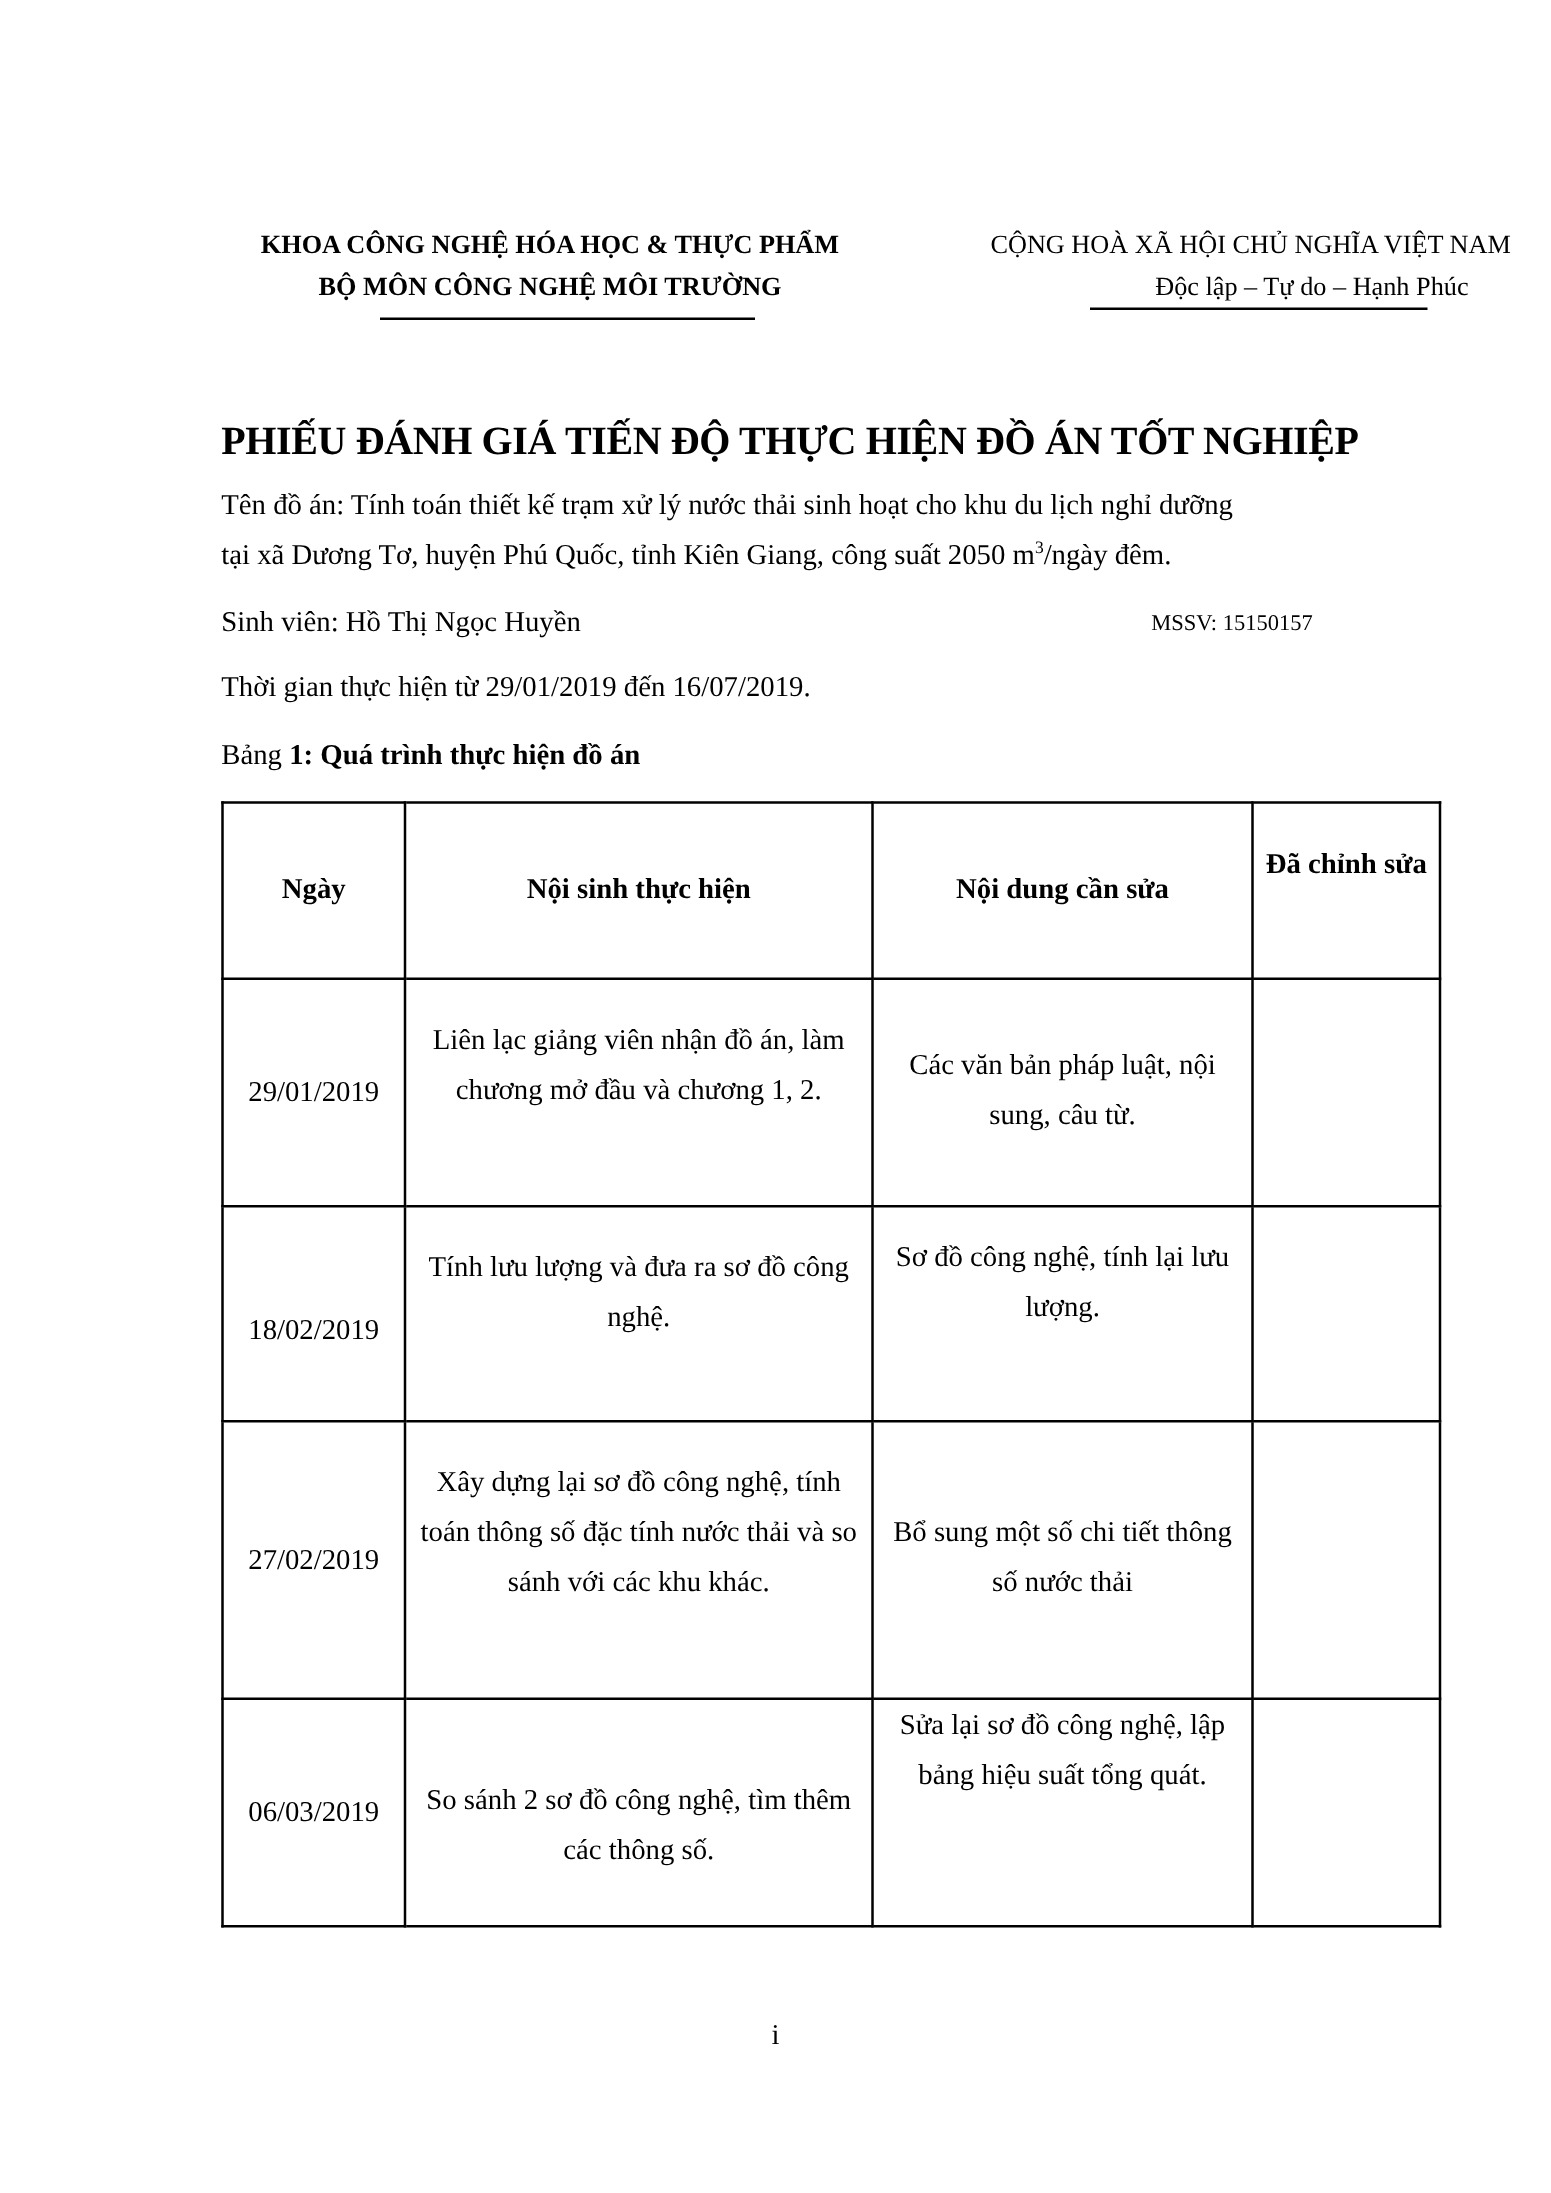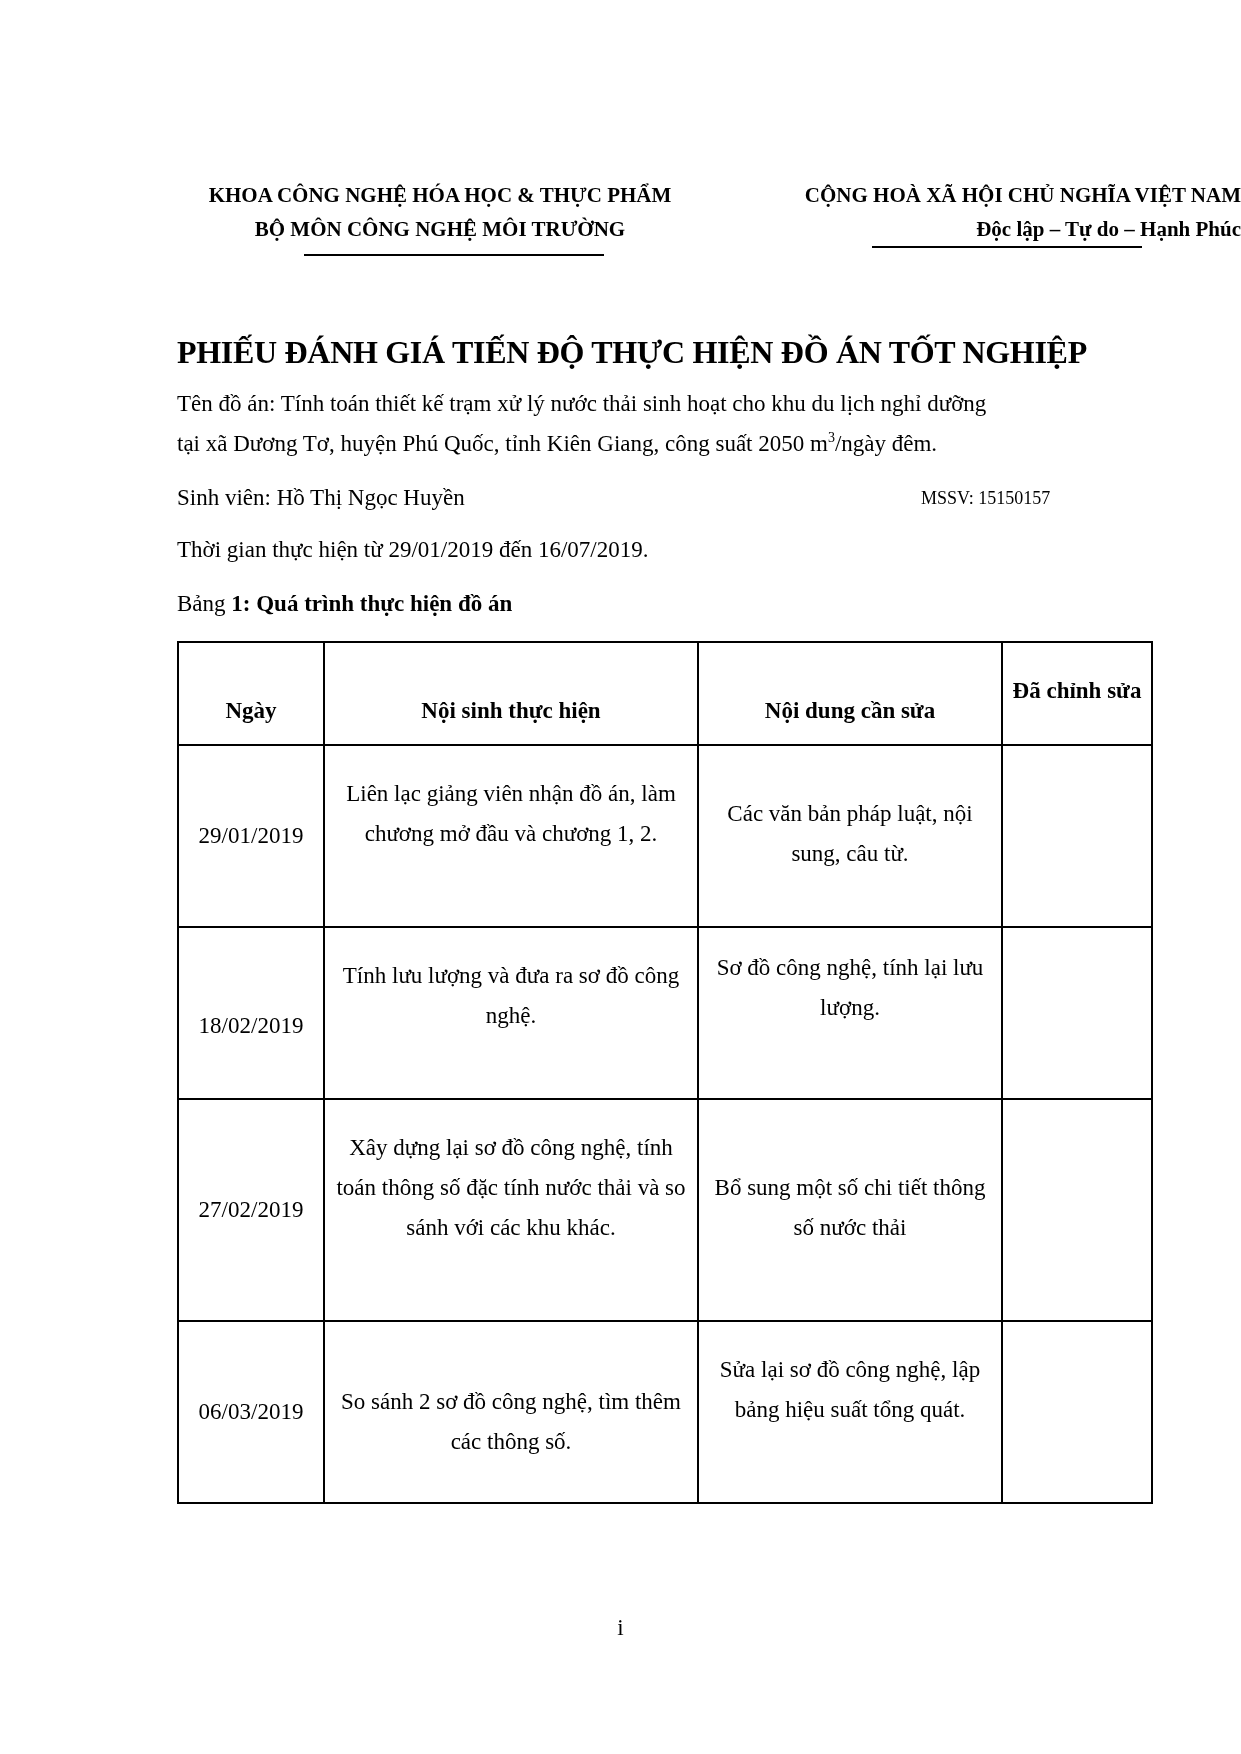--- a/index.html
+++ b/index.html
@@ -7,22 +7,22 @@
     width: 1241px; height: 1754px; position: relative; overflow: hidden;
     font-family: "Liberation Serif", "DejaVu Serif", serif; color: #000;
   }
   .abs { position: absolute; }
   .hdr-left {
     left: 160px; top: 178px; width: 560px; text-align: center;
     font-weight: bold; font-size: 21px; line-height: 34px;
   }
   .hdr-left .rule { width: 300px; height: 2px; background: #000; margin: 8px auto 0; position: relative; left: 14px; }
   .hdr-right {
-    left: 760px; top: 178px; width: 481px; text-align: right;
-    font-weight: bold; font-size: 21px; line-height: 34px; white-space: nowrap;
+    left: 760px; top: 178px; width: 481px; text-align: center;
+    font-weight: normal; font-size: 21px; line-height: 34px; white-space: nowrap;
   }
   .hdr-right .motto { padding-left: 98px; }
   .hdr-right .rule2 { width: 270px; height: 2px; background: #000; margin-left: 112px; }
   .title {
     left: 177px; top: 334px; font-weight: bold; font-size: 32px; letter-spacing: -0.3px; white-space: nowrap;
   }
   .para { left: 177px; font-size: 23px; line-height: 40px; white-space: nowrap; }
   .p1 { top: 384px; }
   .p2 { top: 424px; }
   .p3 { top: 478px; }
@@ -73,21 +73,21 @@
 <div class="abs para p5"><span>Bảng </span><b>1: Quá trình thực hiện đồ án</b></div>
 
 <table class="progress">
   <colgroup>
     <col style="width:146px">
     <col style="width:374px">
     <col style="width:304px">
     <col style="width:150px">
   </colgroup>
   <thead>
-    <tr style="height:103px">
+    <tr style="height:141px">
       <th>Ngày</th>
       <th>Nội sinh thực hiện</th>
       <th>Nội dung cần sửa</th>
       <th class="c4">Đã chỉnh sửa</th>
     </tr>
   </thead>
   <tbody>
     <tr style="height:182px">
       <td class="date">29/01/2019</td>
       <td class="cell" style="padding-top:28px">Liên lạc giảng viên nhận đồ án, làm chương mở đầu và chương 1, 2.</td>
@@ -102,19 +102,19 @@
     </tr>
     <tr style="height:222px">
       <td class="date">27/02/2019</td>
       <td class="cell" style="padding-top:28px">Xây dựng lại sơ đồ công nghệ, tính toán thông số đặc tính nước thải và so sánh với các khu khác.</td>
       <td class="cell" style="padding-top:68px">Bổ sung một số chi tiết thông số nước thải</td>
       <td></td>
     </tr>
     <tr style="height:182px">
       <td class="date">06/03/2019</td>
       <td class="cell" style="padding-top:60px">So sánh 2 sơ đồ công nghệ, tìm thêm các thông số.</td>
-      <td class="cell" style="padding-top:28px">Sửa lại sơ đồ công nghệ, lập bảng hiệu suất tổng quát.</td>
+      <td class="cell" style="">Sửa lại sơ đồ công nghệ, lập bảng hiệu suất tổng quát.</td>
       <td></td>
     </tr>
   </tbody>
 </table>
 
 <div class="abs pagenum">i</div>
 
 </body></html>

